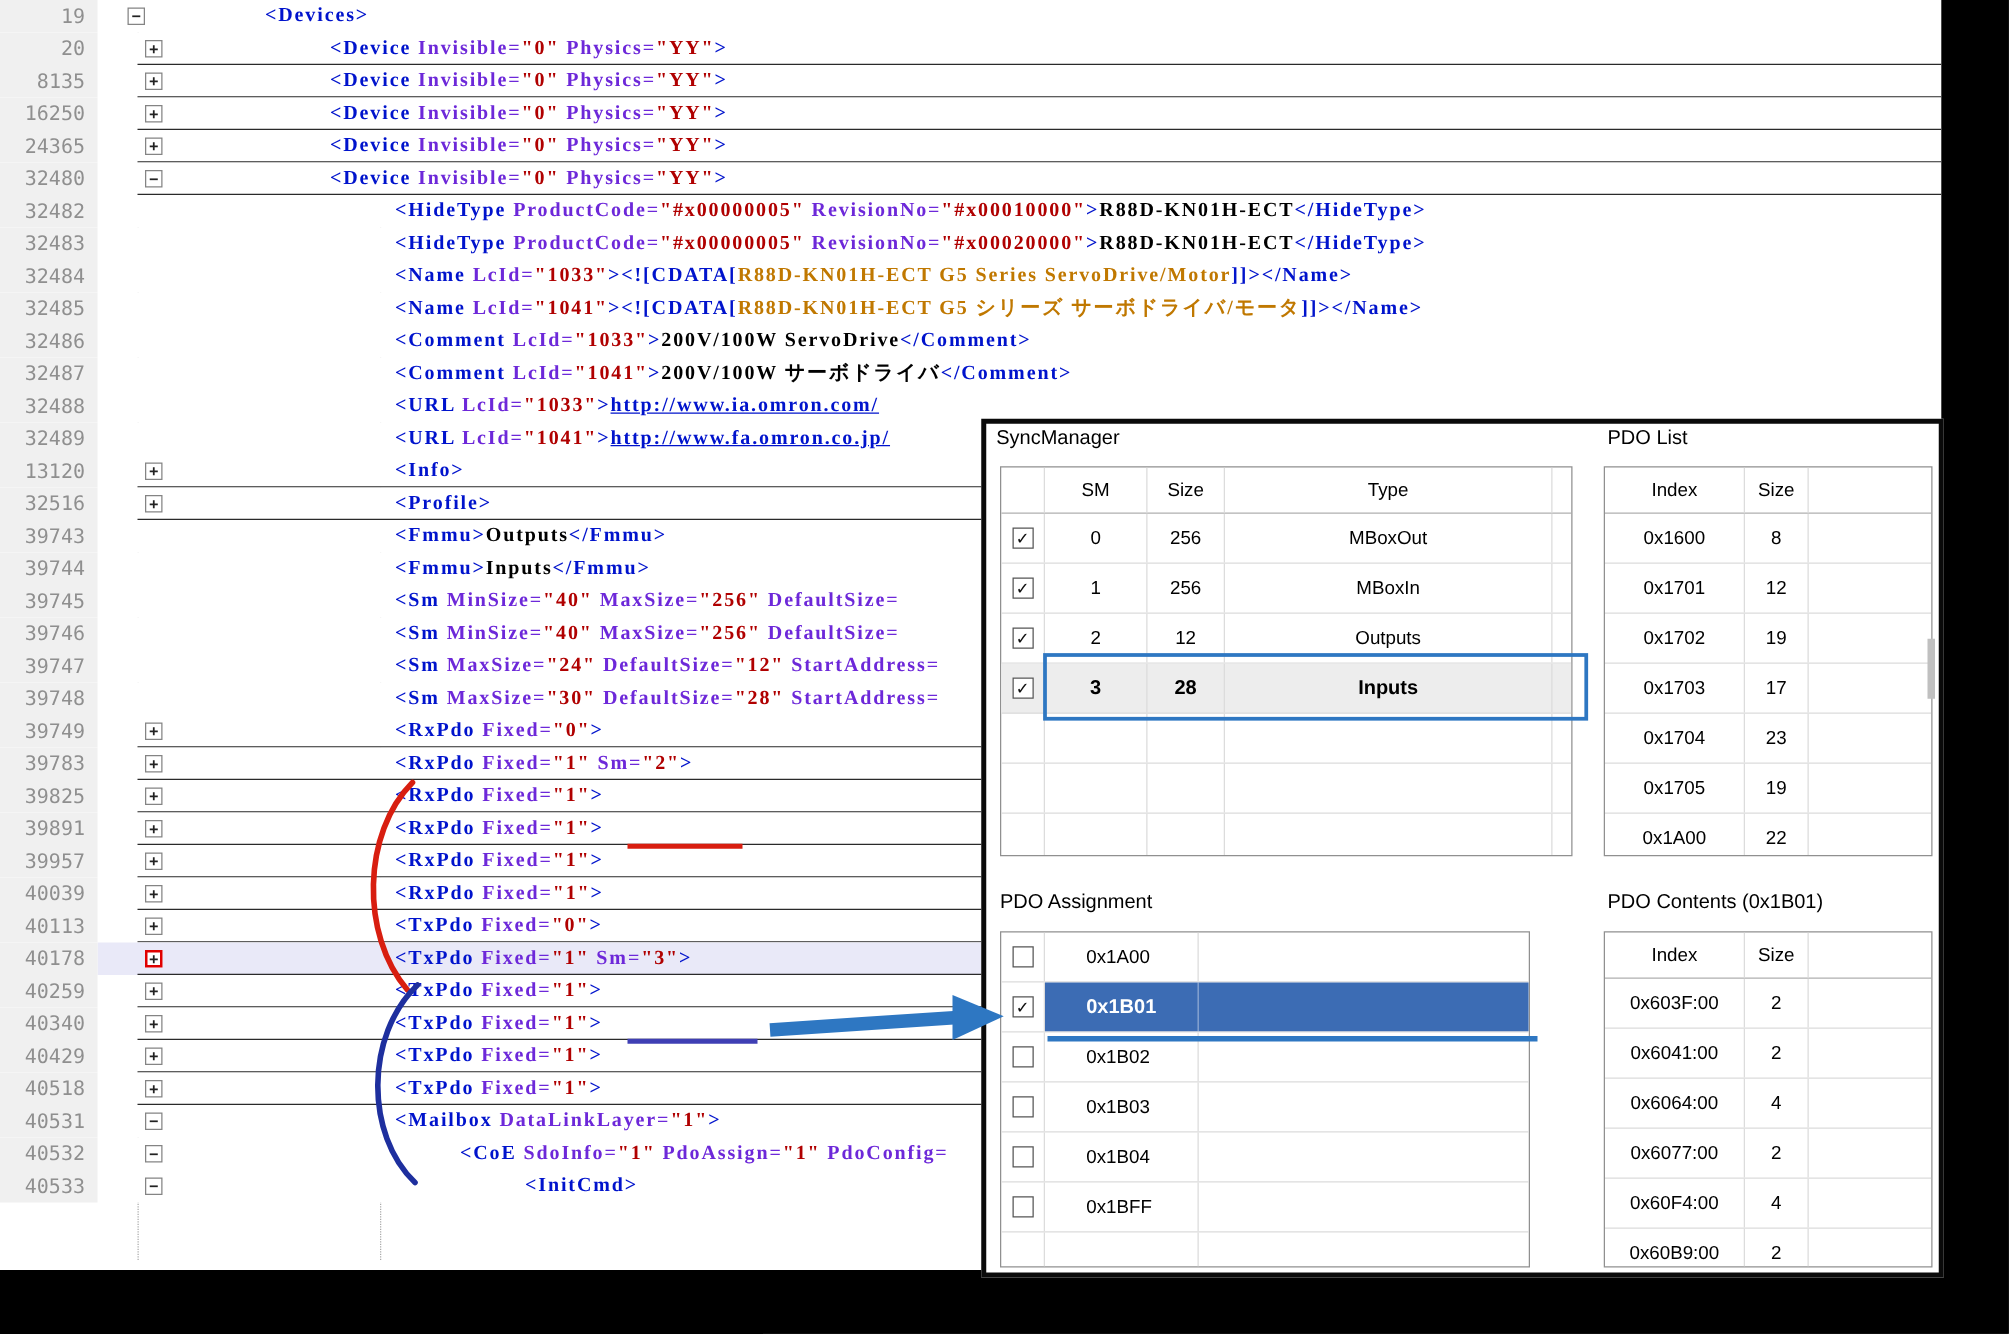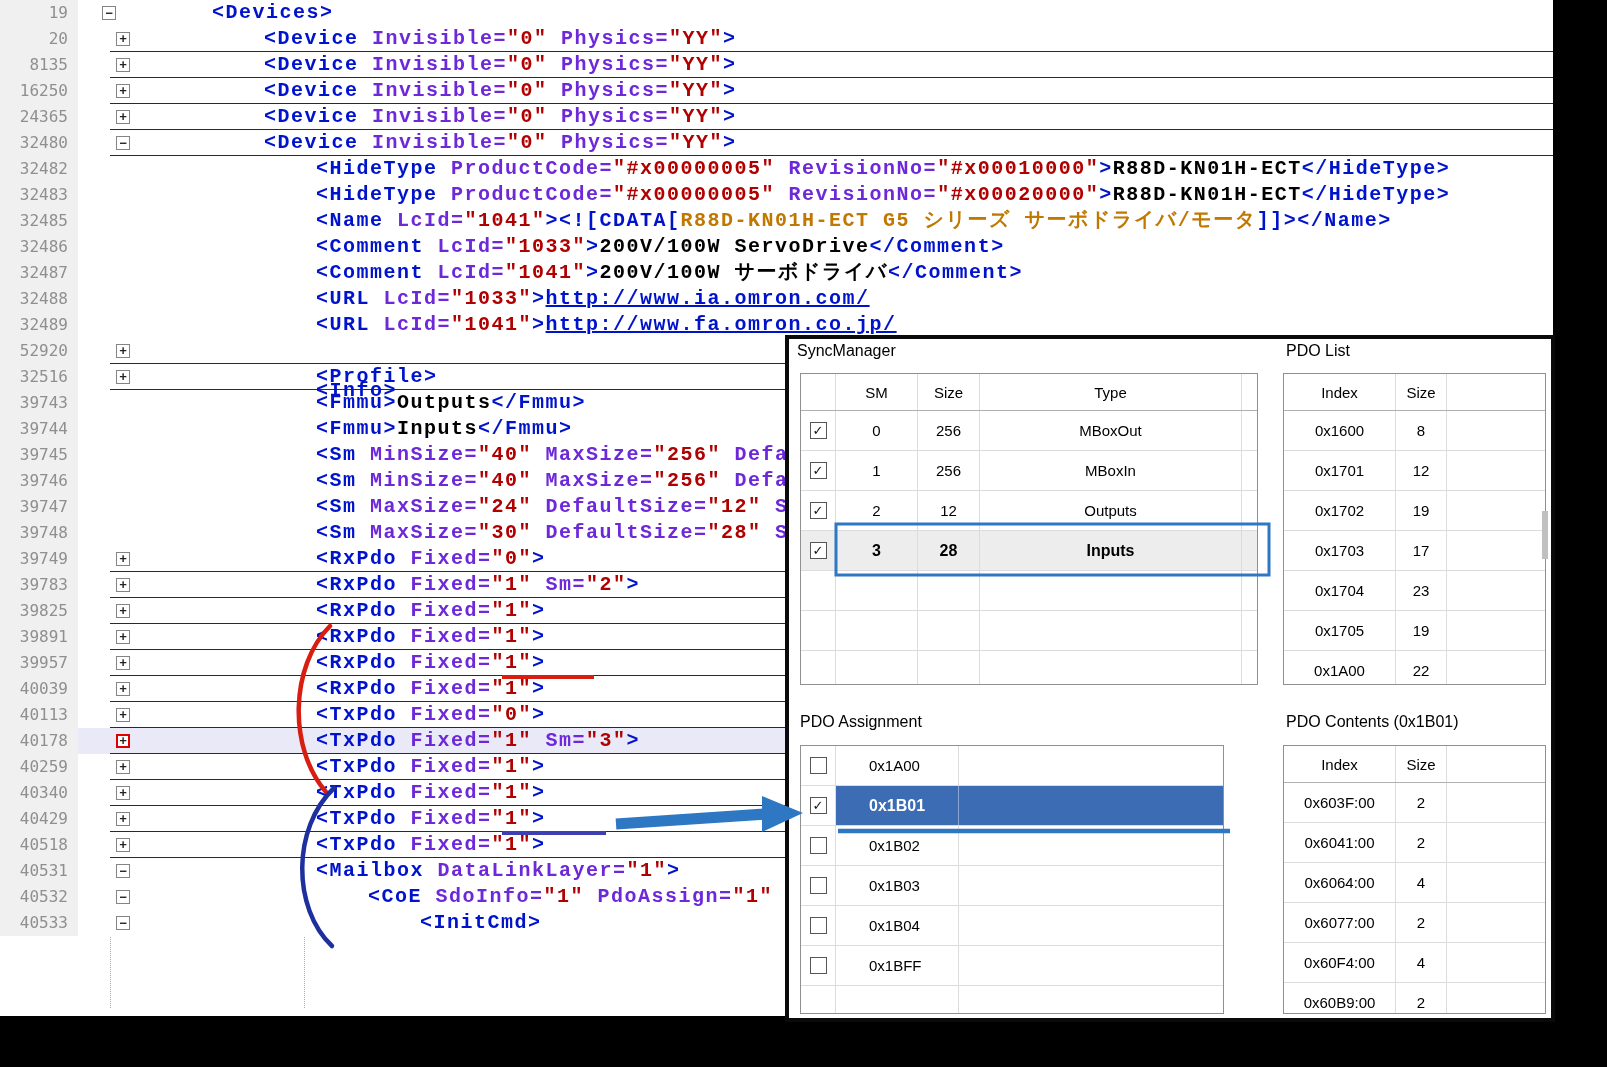--- a/index.html
+++ b/index.html
@@ -11,21 +11,21 @@
   .editor{position:absolute;left:0;top:0;width:1553px;height:1016px;background:#fff;overflow:hidden;}
   .row{position:relative;height:26px;width:1553px;background:#fff;}
   .row.rule::after{content:"";position:absolute;left:110px;right:0;bottom:0;border-bottom:1px solid #2a2a2a;}
   .row .selbg{position:absolute;left:78px;right:0;top:0;bottom:0;background:var(--selline,#e9e9f8);}
   .num{position:absolute;left:0;top:0;width:78px;height:26px;background:#f0f0f0;color:#8f8f8f;
        font-family:"DejaVu Sans Mono",monospace;font-size:16px;text-align:right;padding-right:10px;line-height:26px;}
   .fold{position:absolute;top:6px;width:14px;height:14px;border:1px solid #848484;background:#fff;color:#222;
         font-family:"DejaVu Sans Mono",monospace;font-size:12px;font-weight:bold;line-height:12px;text-align:center;z-index:2;cursor:pointer;}
   .fold.red{border:2px solid #e00000;line-height:10px;}
   .code{position:absolute;top:0;height:26px;line-height:26px;white-space:pre;z-index:1;
-        font-family:Liberation Mono, monospace;font-size:20px;font-weight:bold;letter-spacing:1.5px;}
+        font-family:Liberation Serif, serif;font-size:16px;font-weight:bold;letter-spacing:1.5px;}
   .code .t{color:#0013cc;}
   .code .a{color:#6d28d9;}
   .code .v{color:#b00000;}
   .code .x{color:#000;}
   .code .d{color:#c07800;}
   .code .u{color:#0013cc;text-decoration:underline;}
   .guide{position:absolute;border-left:1px dotted #aaa;z-index:0;}
   .g1{left:110px;top:22px;height:986px;}
   .g2{left:304px;top:158px;height:850px;}
 
@@ -96,43 +96,47 @@
         </div>
         <div class="row">
           <div class="num">32482</div>
           <span class="code" style="left: 316px;"><span class="t">&lt;HideType</span><span class="a"> ProductCode=</span><span class="v">"#x00000005"</span><span class="a"> RevisionNo=</span><span class="v">"#x00010000"</span><span class="t">&gt;</span><span class="x">R88D-KN01H-ECT</span><span class="t">&lt;/HideType&gt;</span></span>
         </div>
         <div class="row">
           <div class="num">32483</div>
           <span class="code" style="left: 316px;"><span class="t">&lt;HideType</span><span class="a"> ProductCode=</span><span class="v">"#x00000005"</span><span class="a"> RevisionNo=</span><span class="v">"#x00020000"</span><span class="t">&gt;</span><span class="x">R88D-KN01H-ECT</span><span class="t">&lt;/HideType&gt;</span></span>
         </div>
         <div class="row">
+          <div class="num">32484</div>
+          <span class="code" style="left: 316px;"><span class="t">&lt;Name</span><span class="a"> LcId=</span><span class="v">"1033"</span><span class="t">&gt;&lt;![CDATA[</span><span class="d">R88D-KN01H-ECT G5 Series ServoDrive/Motor</span><span class="t">]]&gt;&lt;/Name&gt;</span></span>
+        </div>
+        <div class="row">
           <div class="num">32485</div>
           <span class="code" style="left: 316px;"><span class="t">&lt;Name</span><span class="a"> LcId=</span><span class="v">"1041"</span><span class="t">&gt;&lt;![CDATA[</span><span class="d">R88D-KN01H-ECT G5 シリーズ サーボドライバ/モータ</span><span class="t">]]&gt;&lt;/Name&gt;</span></span>
         </div>
         <div class="row">
           <div class="num">32486</div>
           <span class="code" style="left: 316px;"><span class="t">&lt;Comment</span><span class="a"> LcId=</span><span class="v">"1033"</span><span class="t">&gt;</span><span class="x">200V/100W ServoDrive</span><span class="t">&lt;/Comment&gt;</span></span>
         </div>
         <div class="row">
           <div class="num">32487</div>
           <span class="code" style="left: 316px;"><span class="t">&lt;Comment</span><span class="a"> LcId=</span><span class="v">"1041"</span><span class="t">&gt;</span><span class="x">200V/100W サーボドライバ</span><span class="t">&lt;/Comment&gt;</span></span>
         </div>
         <div class="row">
           <div class="num">32488</div>
           <span class="code" style="left: 316px;"><span class="t">&lt;URL</span><span class="a"> LcId=</span><span class="v">"1033"</span><span class="t">&gt;</span><span class="u">http://www.ia.omron.com/</span></span>
         </div>
         <div class="row">
           <div class="num">32489</div>
           <span class="code" style="left: 316px;"><span class="t">&lt;URL</span><span class="a"> LcId=</span><span class="v">"1041"</span><span class="t">&gt;</span><span class="u">http://www.fa.omron.co.jp/</span></span>
         </div>
         <div class="row rule">
-          <div class="num">52920</div>
-          <div class="fold" style="left: 116px;">+</div>
-          <span class="code" style="left: 316px; margin-top: 40px;"><span class="t">&lt;Info&gt;</span></span>
+          <div class="num">13120</div>
+          <div class="fold" style="left: 116px;">+</div>
+          <span class="code" style="left: 316px;"><span class="t">&lt;Info&gt;</span></span>
         </div>
         <div class="row rule">
           <div class="num">32516</div>
           <div class="fold" style="left: 116px;">+</div>
           <span class="code" style="left: 316px;"><span class="t">&lt;Profile&gt;</span></span>
         </div>
         <div class="row">
           <div class="num">39743</div>
           <span class="code" style="left: 316px;"><span class="t">&lt;Fmmu&gt;</span><span class="x">Outputs</span><span class="t">&lt;/Fmmu&gt;</span></span>
         </div>

